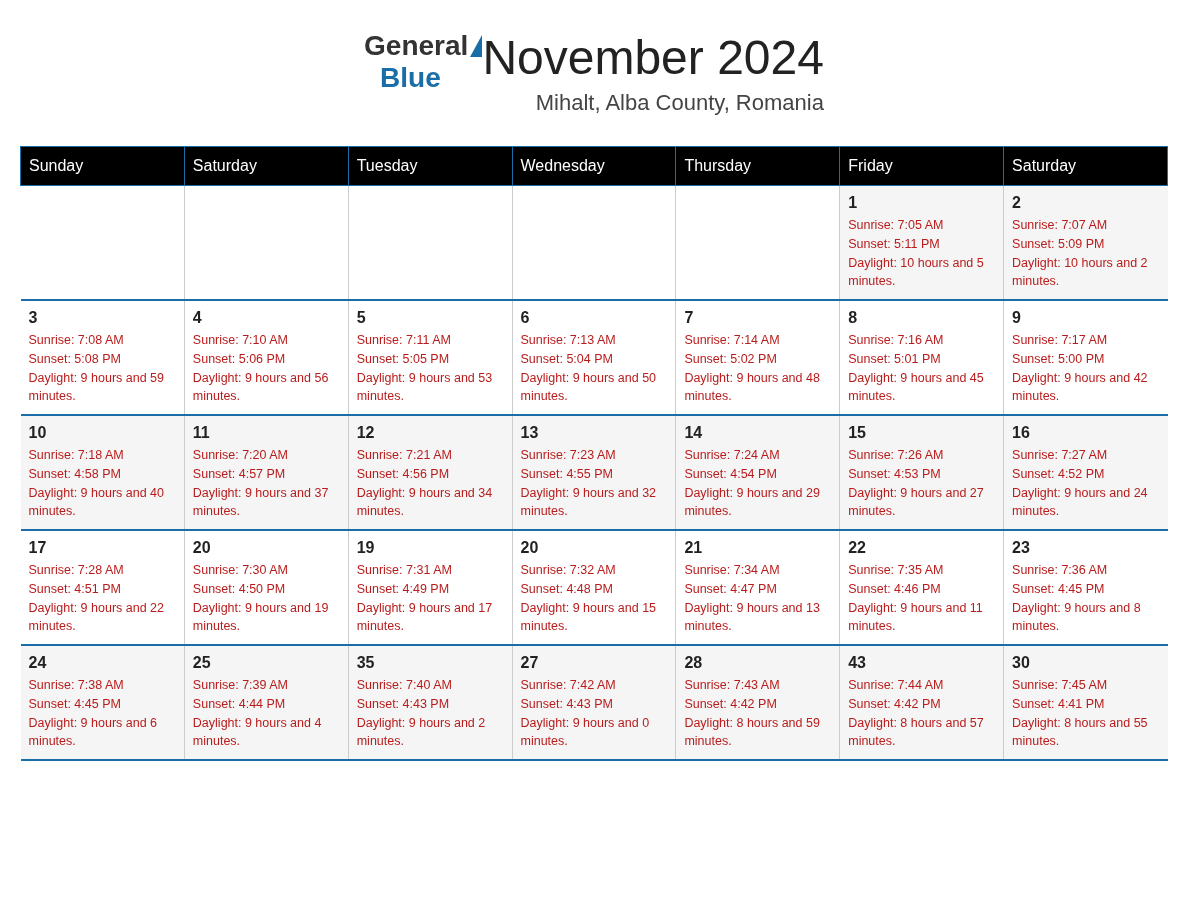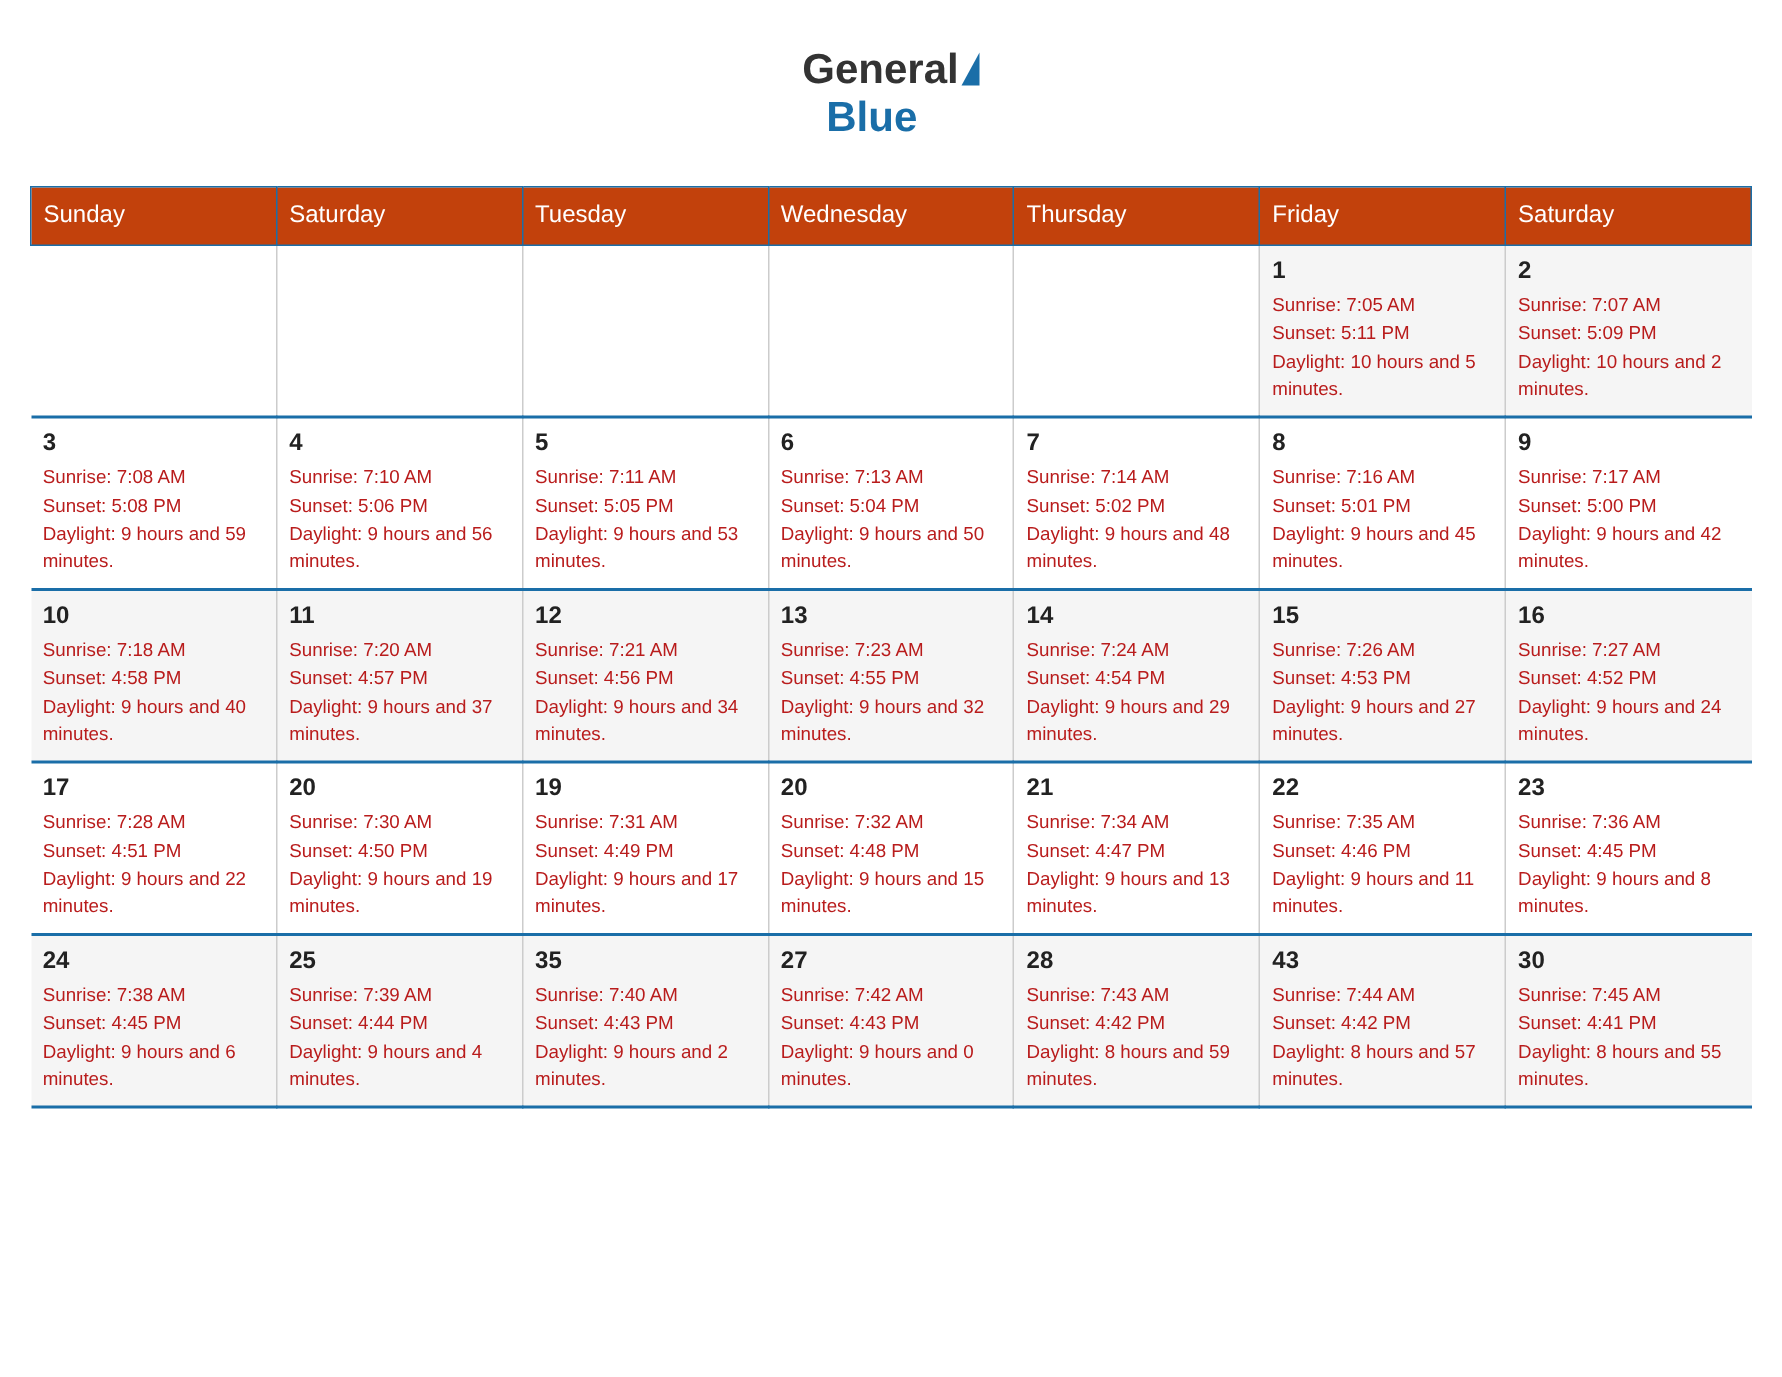--- a/index.html
+++ b/index.html
@@ -56,21 +56,21 @@
     .location-title {
       font-size: 22px;
       color: #444;
       margin-top: 5px;
     }
     .calendar {
       width: 100%;
       border-collapse: collapse;
     }
     .calendar thead tr {
-      background-color: #c2410c;
+      background-color: #000000;
     }
     .calendar thead th {
       color: #fff;
       padding: 10px 8px;
       font-size: 16px;
       font-weight: normal;
       border: 1px solid #1a6ea8;
       text-align: left;
     }
     .calendar tbody tr {
@@ -116,20 +116,24 @@
 </head>
 <body>
 
 <div class="header">
   <div class="logo">
     <div class="logo-general">
       <span>General</span>
       <span class="logo-triangle"></span>
     </div>
     <div class="logo-blue">Blue</div>
+  </div>
+  <div class="title-section">
+    <div class="month-title">November 2024</div>
+    <div class="location-title">Mihalt, Alba County, Romania</div>
   </div>
 </div>
 
 <table class="calendar">
   <thead>
     <tr>
     <th>Sunday</th>
         <th>Saturday</th>
         <th>Tuesday</th>
         <th>Wednesday</th>

